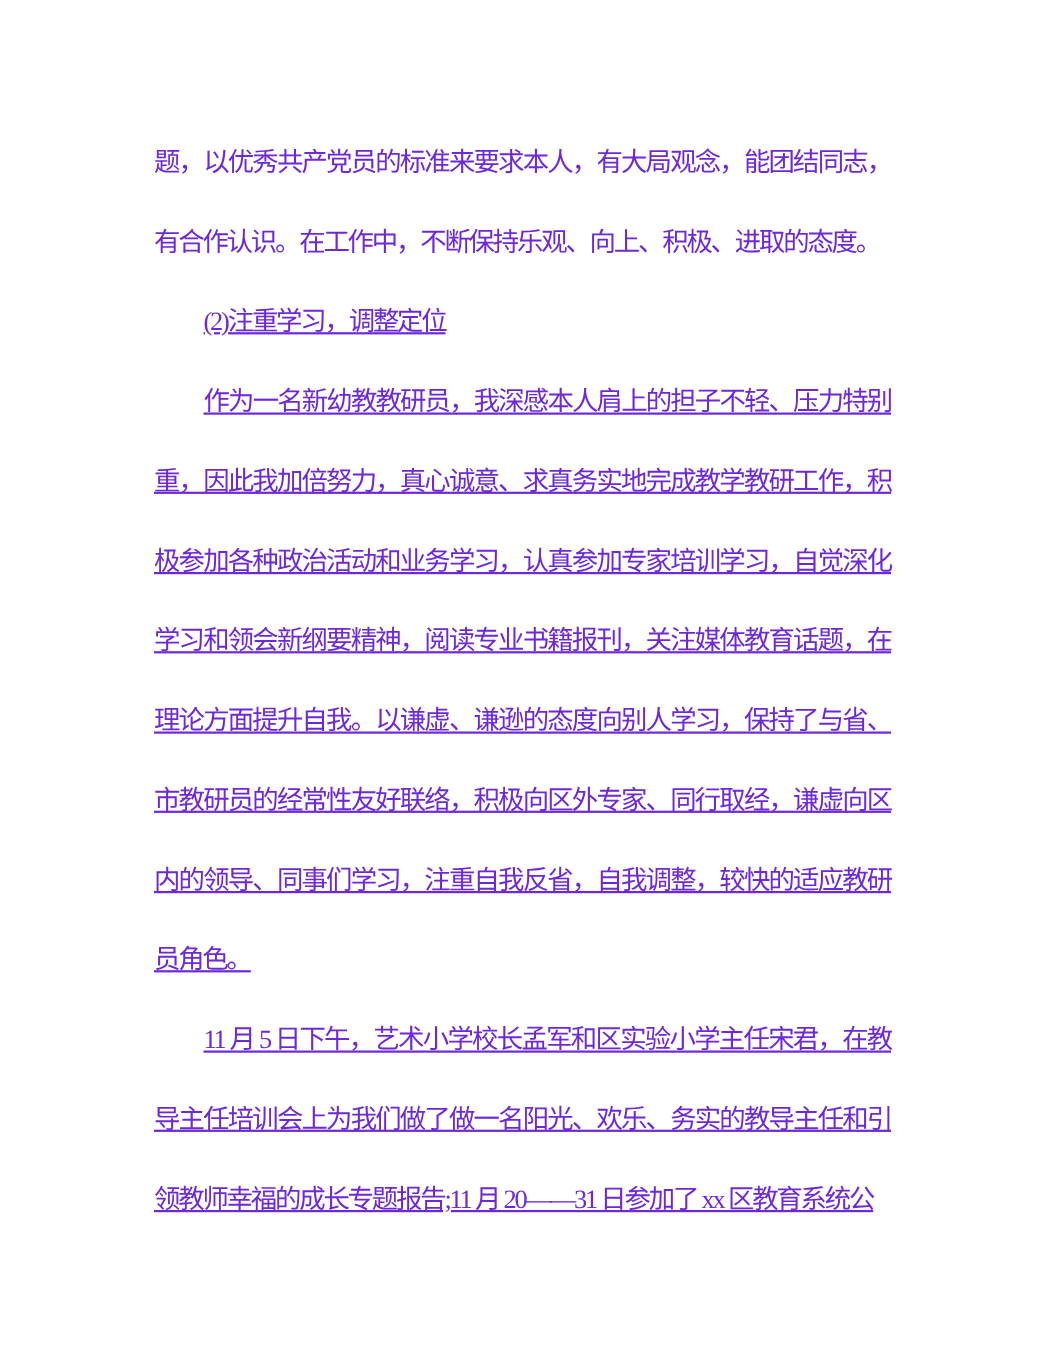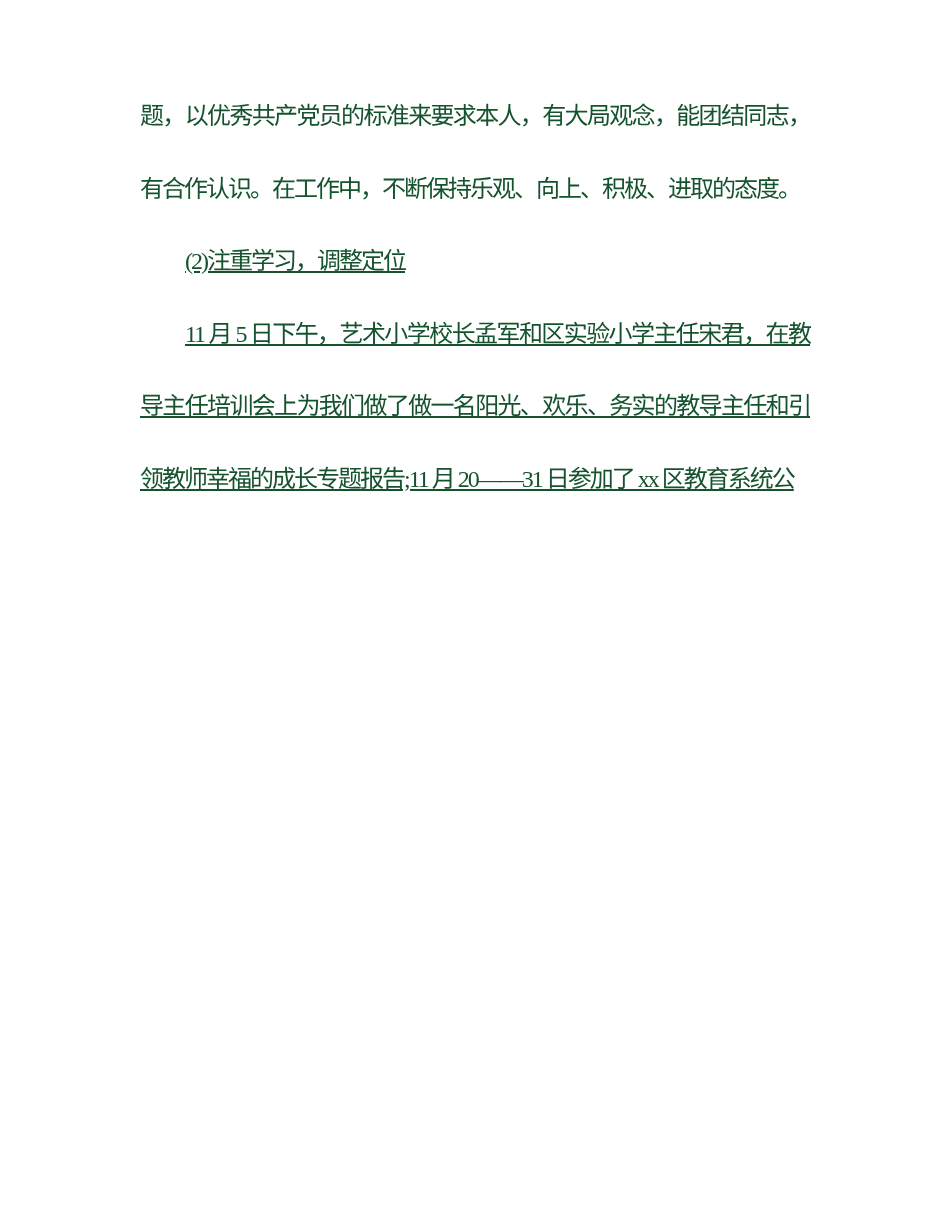--- a/index.html
+++ b/index.html
@@ -10,37 +10,38 @@
   body {
     width: 950px;
     height: 1230px;
     overflow: hidden;
   }
   .page {
     box-sizing: border-box;
     width: 950px;
     height: 1230px;
     background: #ffffff;
-    padding: 80px 140px 0 140px;
+    padding: 112px 140px 0 140px;
     font-family: "Liberation Serif", "DejaVu Serif", serif;
     font-size: 24px;
     letter-spacing: -2px;
-    color: #14532d;
+    color: #6d28d9;
   }
   .para {
     margin: 0;
     line-height: 72.5px;
     text-align: justify;
     word-break: break-all;
   }
   .para.indent {
     text-indent: 45px;
     text-decoration: underline;
   }
 </style>
 </head>
 <body>
 
 <div class="page">
   <p class="para">题，以优秀共产党员的标准来要求本人，有大局观念，能团结同志，有合作认识。在工作中，不断保持乐观、向上、积极、进取的态度。</p>
   <p class="para indent">(2)注重学习，调整定位</p>
+  <p class="para indent">作为一名新幼教教研员，我深感本人肩上的担子不轻、压力特别重，因此我加倍努力，真心诚意、求真务实地完成教学教研工作，积极参加各种政治活动和业务学习，认真参加专家培训学习，自觉深化学习和领会新纲要精神，阅读专业书籍报刊，关注媒体教育话题，在理论方面提升自我。以谦虚、谦逊的态度向别人学习，保持了与省、市教研员的经常性友好联络，积极向区外专家、同行取经，谦虚向区内的领导、同事们学习，注重自我反省，自我调整，较快的适应教研员角色。</p>
   <p class="para indent">11 月 5 日下午，艺术小学校长孟军和区实验小学主任宋君，在教导主任培训会上为我们做了做一名阳光、欢乐、务实的教导主任和引领教师幸福的成长专题报告;11 月 20——31 日参加了 xx 区教育系统公</p>
 </div>
 
 </body></html>

